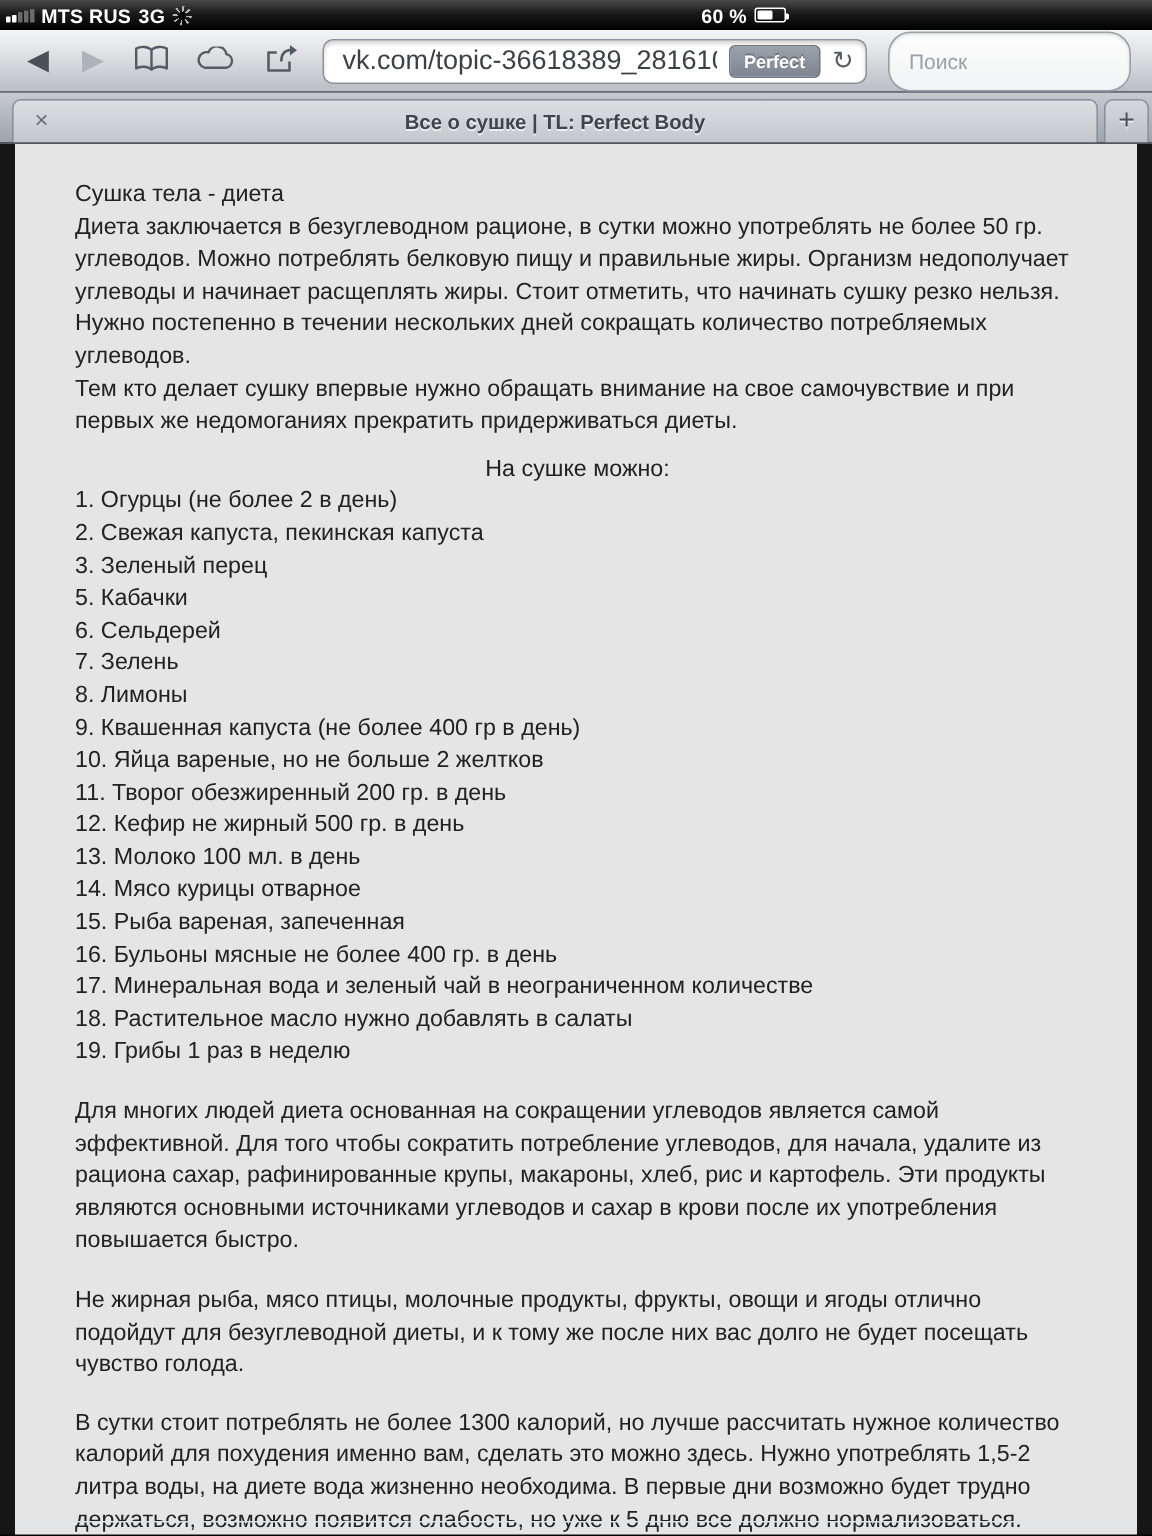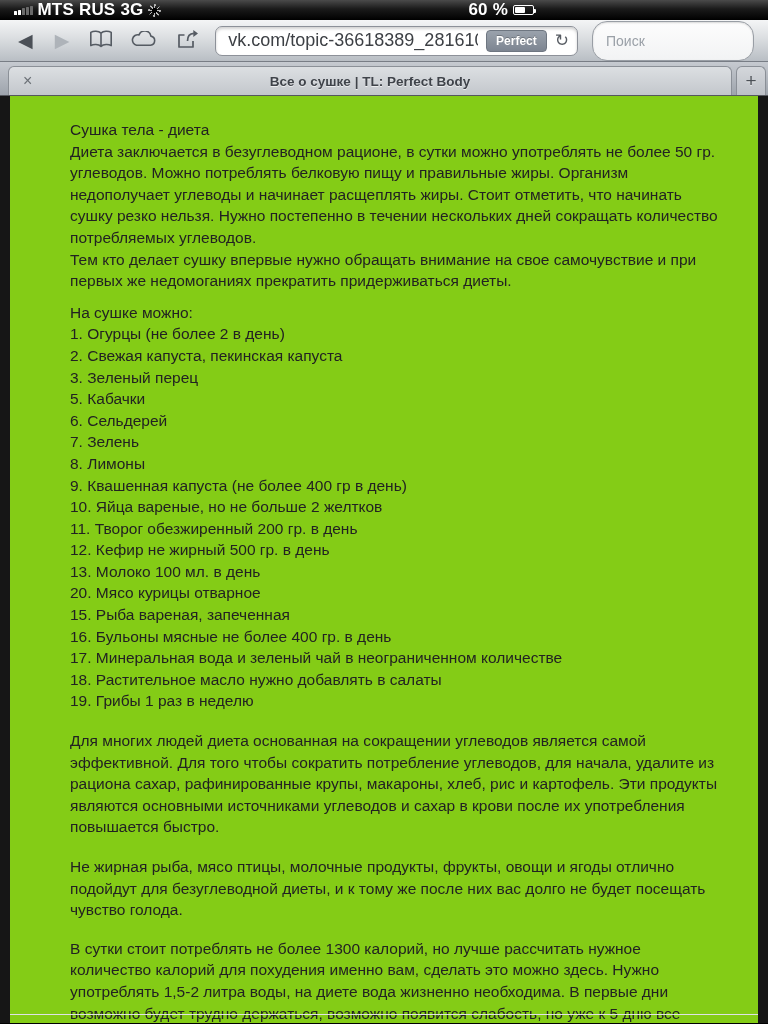--- a/index.html
+++ b/index.html
@@ -3,22 +3,22 @@
 <meta charset="utf-8">
 <style>
   * { margin:0; padding:0; box-sizing:border-box; }
   html,body { width:768px; height:1024px; }
   body { font-family:"Liberation Sans", sans-serif; background:#000; overflow:hidden; }
   .screen { position:relative; width:768px; height:1024px; }
 
   
   .status-bar {
     height:20px; background:linear-gradient(#4a4a4a, #1a1a1a 45%, #000);
-    color:#fff; display:flex; align-items:center; padding:0 14px;
-    font-size:17px; font-weight:bold; letter-spacing:.2px;
+    color:#fff; display:flex; align-items:center; padding:0 4px;
+    font-size:13px; font-weight:bold; letter-spacing:.2px;
   }
   .sb-left { display:flex; align-items:center; gap:5px; width:260px; }
   .sb-center { flex:1; text-align:center; }
   .sb-right { width:260px; display:flex; justify-content:flex-end; align-items:center; gap:5px; }
   .signal { display:flex; align-items:flex-end; gap:1.5px; height:9px; }
   .signal i { display:block; width:2.5px; background:#6a6a6a; border-radius:.5px; }
   .signal i.on { background:#fff; }
   .signal i:nth-child(1){height:4px}.signal i:nth-child(2){height:5px}
   .signal i:nth-child(3){height:6.5px}.signal i:nth-child(4){height:8px}
   .signal i:nth-child(5){height:9px}
@@ -74,29 +74,28 @@
   .new-tab {
     position:absolute; right:2px; top:4px; bottom:0; width:30px;
     background:linear-gradient(#d4d7db, #bcc0c6); border:1px solid #8b9097; border-bottom:none;
     border-radius:6px 6px 0 0; display:flex; align-items:center; justify-content:center;
     font-size:19px; color:#4b5056; cursor:pointer; text-shadow:0 1px 0 rgba(255,255,255,.6);
   }
 
   
   .content-bg { position:relative; height:927px; background:#161616; }
   .page {
-    position:absolute; top:0; bottom:0; left:10px; right:10px; background:#84cc16;
+    position:absolute; top:0; bottom:0; left:10px; right:10px; background:#e5e5e5;
     box-shadow:0 2px 6px rgba(0,0,0,.5) inset 0 0 0;
-    padding-left:20px;
   }
   .post-text {
     padding:23px 38px 0 40px; font-size:15.5px; line-height:21.6px; color:#222;
   }
   .post-text p { margin:0; }
-  .gap-sm { margin-top:10px !important; }
+  .gap-sm { margin-top:10px !important;text-align:center; }
   .gap-md { margin-top:17px !important; }
   .gap-lg { margin-top:18px !important; }
   .divider { position:absolute; left:0; right:0; bottom:8px; height:1px; background:#dfe2e6; }
 </style>
 </head>
 <body>
 
 <div class="screen">
 
   <div class="status-bar">
@@ -176,21 +175,21 @@
         <p>3. Зеленый перец</p>
         <p>5. Кабачки</p>
         <p>6. Сельдерей</p>
         <p>7. Зелень</p>
         <p>8. Лимоны</p>
         <p>9. Квашенная капуста (не более 400 гр в день)</p>
         <p>10. Яйца вареные, но не больше 2 желтков</p>
         <p>11. Творог обезжиренный 200 гр. в день</p>
         <p>12. Кефир не жирный 500 гр. в день</p>
         <p>13. Молоко 100 мл. в день</p>
-        <p>20. Мясо курицы отварное</p>
+        <p>14. Мясо курицы отварное</p>
         <p>15. Рыба вареная, запеченная</p>
         <p>16. Бульоны мясные не более 400 гр. в день</p>
         <p>17. Минеральная вода и зеленый чай в неограниченном количестве</p>
         <p>18. Растительное масло нужно добавлять в салаты</p>
         <p>19. Грибы 1 раз в неделю</p>
         <p class="gap-lg">Для многих людей диета основанная на сокращении углеводов является самой эффективной. Для того чтобы сократить потребление углеводов, для начала, удалите из рациона сахар, рафинированные крупы, макароны, хлеб, рис и картофель. Эти продукты являются основными источниками углеводов и сахар в крови после их употребления повышается быстро.</p>
         <p class="gap-lg">Не жирная рыба, мясо птицы, молочные продукты, фрукты, овощи и ягоды отлично подойдут для безуглеводной диеты, и к тому же после них вас долго не будет посещать чувство голода.</p>
         <p class="gap-md">В сутки стоит потреблять не более 1300 калорий, но лучше рассчитать нужное количество калорий для похудения именно вам, сделать это можно здесь. Нужно употреблять 1,5-2 литра воды, на диете вода жизненно необходима. В первые дни возможно будет трудно держаться, возможно появится слабость, но уже к 5 дню все должно нормализоваться.</p>
       </div>
 

